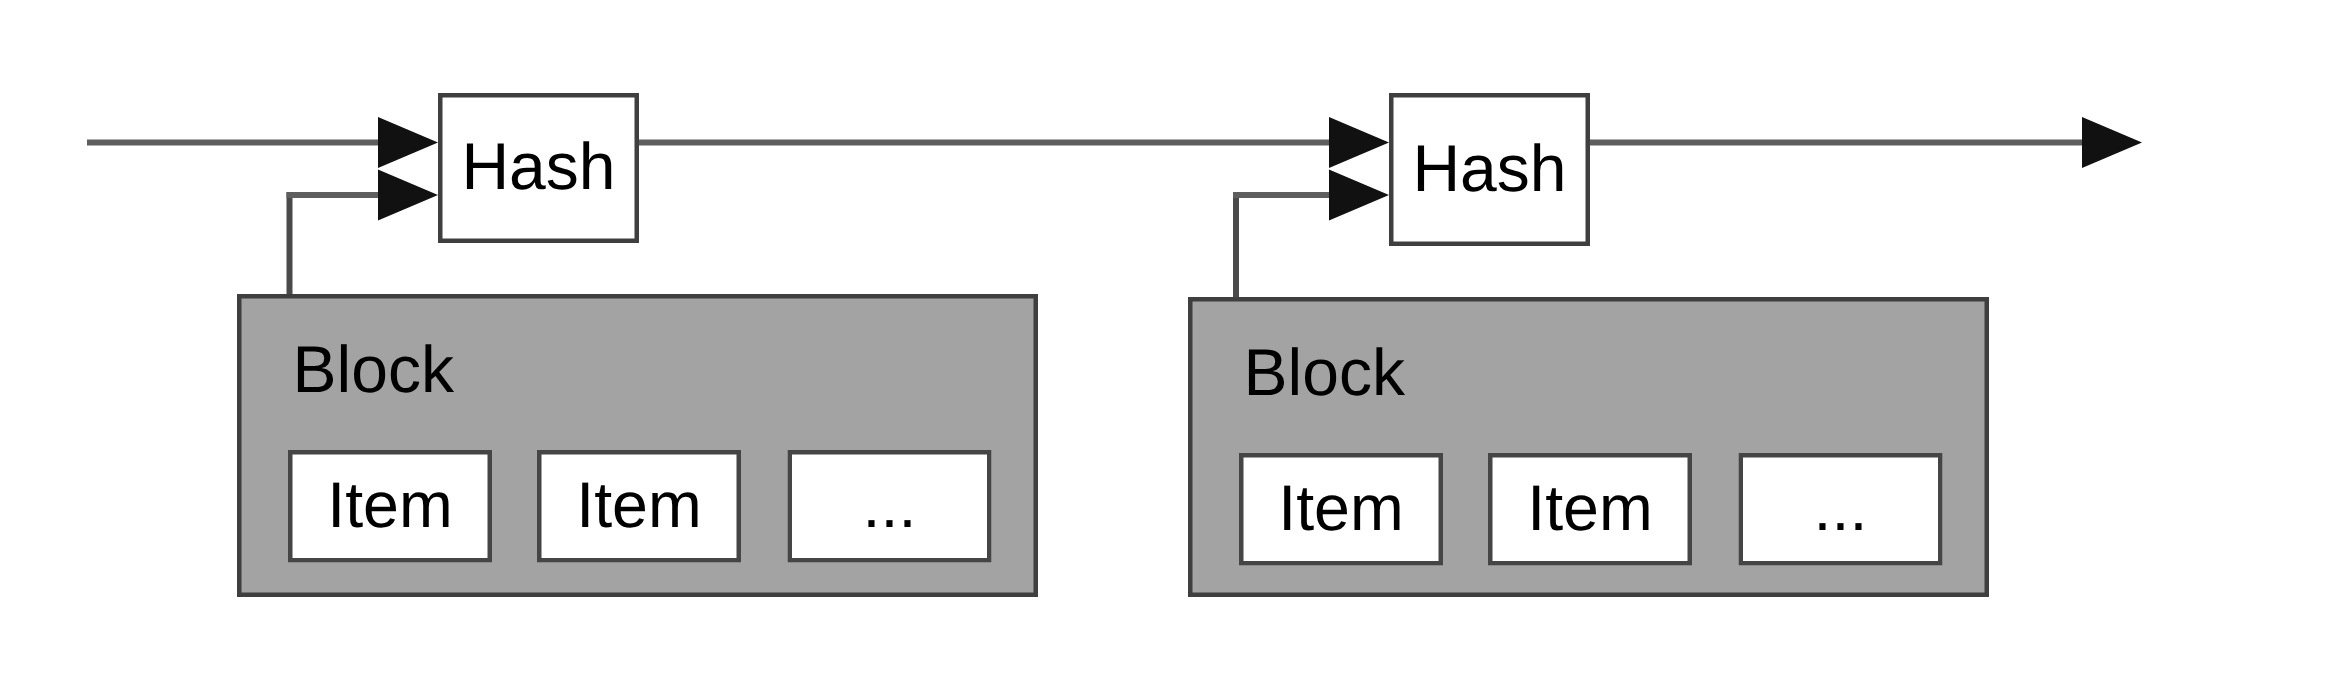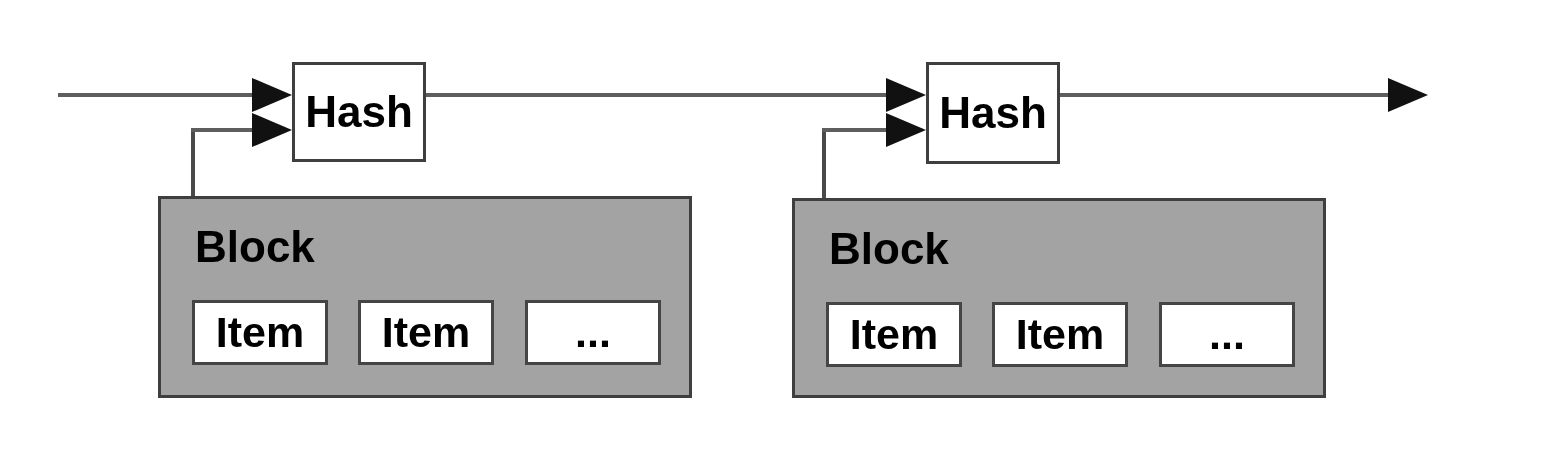--- a/index.html
+++ b/index.html
@@ -8,21 +8,20 @@
     background: #ffffff;
   }
   .diagram {
     position: relative;
     width: 1550px;
     height: 466px;
     background: #ffffff;
     font-family: "Liberation Sans", sans-serif;
     color: #000000;
     overflow: hidden;
-    font-weight: bold;
   }
   
   .hline {
     position: absolute;
     height: 4px;
     background: #5e5e5e;
   }
   .vline {
     position: absolute;
     width: 4px;
@@ -63,21 +62,21 @@
   .block-label {
     position: absolute;
     left: 34px;
     top: 22px;
     font-size: 44px;
     line-height: 1.2;
   }
   .item-box {
     position: absolute;
     width: 136px;
-    height: 65px;
+    height: 75px;
     border: 3px solid #454545;
     background: #ffffff;
     box-sizing: border-box;
     display: flex;
     align-items: center;
     justify-content: center;
     font-size: 43px;
     line-height: 1;
   }
   .item-box.pos-1 { left: 31px;  top: 101px; }

